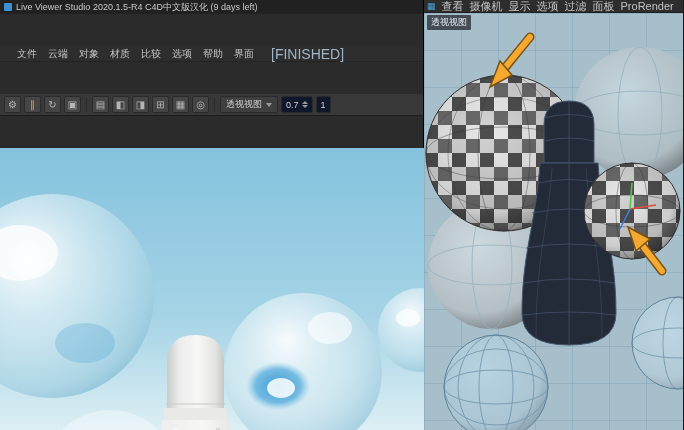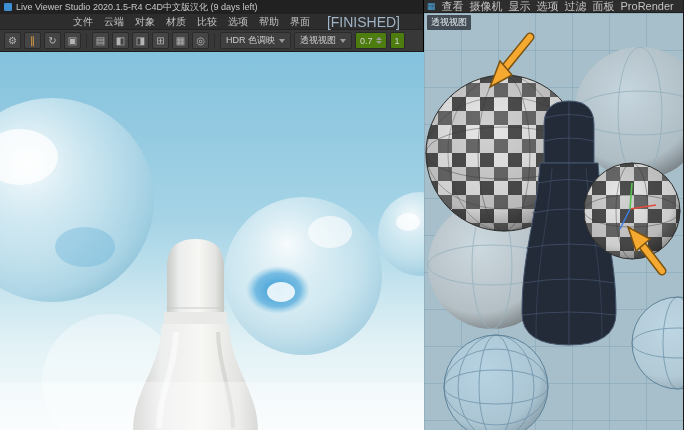--- a/index.html
+++ b/index.html
@@ -2,42 +2,42 @@
 <html><head>
 <meta charset="utf-8">
 <style>
   * { margin:0; padding:0; box-sizing:border-box; }
   html,body { width:684px; height:430px; overflow:hidden; background:#1a1a1a;
     font-family:"Liberation Sans", sans-serif; }
   .app { display:flex; width:684px; height:430px; }
 
   
   .left-panel { width:424px; height:430px; display:flex; flex-direction:column;
-    background:#2b2b2b; border-right:1px solid #000; }
+    background:#2b2b2b; border-right:1px solid #000;gap:32px; }
   .titlebar { height:14px; background:#212121; display:flex; align-items:center;
     padding:0 4px; gap:4px; flex:0 0 14px; }
   .app-icon { width:8px; height:8px; background:#3d8fd1; border-radius:1px; flex:0 0 8px; }
   .titlebar-text { color:#c9c9c9; font-size:9px; white-space:nowrap; overflow:hidden; }
   .menubar { height:16px; background:#2d2d2d; display:flex; align-items:center;
-    padding:0 23px; gap:11px; flex:0 0 16px; border-bottom:1px solid #232323;justify-content:flex-end; }
+    padding:0 17px; gap:11px; flex:0 0 16px; border-bottom:1px solid #232323; }
   .menu-item { color:#c3c3c3; font-size:10px; cursor:default; white-space:nowrap; }
   .menu-status { color:#9fb4c6; font-size:14px; margin-left:6px; white-space:nowrap; }
   .toolbar { height:22px; background:#383838; display:flex; align-items:center;
     padding:0 4px; gap:3px; flex:0 0 22px; border-bottom:1px solid #1c1c1c; }
   .tool-btn { width:17px; height:17px; background:#454545; border:1px solid #2a2a2a;
     border-radius:2px; color:#b5b5b5; font-size:10px; line-height:15px; text-align:center;
     cursor:pointer; flex:0 0 17px; overflow:hidden; }
   .tool-btn.orange { color:#e8a33d; }
   .tool-sep { width:1px; height:14px; background:#2a2a2a; margin:0 2px; flex:0 0 1px; }
   .dropdown { height:17px; background:#3f3f3f; border:1px solid #2a2a2a; border-radius:2px;
     display:flex; align-items:center; gap:4px; padding:0 5px; cursor:pointer; }
   .dropdown-label { color:#cccccc; font-size:9px; white-space:nowrap; }
   .caret { width:0; height:0; border-left:3px solid transparent; border-right:3px solid transparent;
     border-top:4px solid #9a9a9a; }
-  .stepper { height:17px; background:#4d7c0f; border:1px solid #2a2a2a; border-radius:2px;
+  .stepper { height:17px; background:#0f172a; border:1px solid #2a2a2a; border-radius:2px;
     display:flex; align-items:center; gap:3px; padding:0 4px; cursor:pointer; }
   .stepper-value { color:#d0d0d0; font-size:9px; }
   .spin { display:flex; flex-direction:column; gap:1px; }
   .spin-up { width:0;height:0;border-left:3px solid transparent;border-right:3px solid transparent;border-bottom:3px solid #999; }
   .spin-dn { width:0;height:0;border-left:3px solid transparent;border-right:3px solid transparent;border-top:3px solid #999; }
   .render-view { width:424px; height:378px; position:relative; flex:0 0 378px; }
   .render-view svg { display:block; }
 
   
   .right-panel { width:259px; height:430px; display:flex; flex-direction:column; background:#2e2e2e; }
@@ -80,24 +80,20 @@
       <span class="tool-btn">↻</span>
       <span class="tool-btn">▣</span>
       <span class="tool-sep"></span>
       <span class="tool-btn">▤</span>
       <span class="tool-btn">◧</span>
       <span class="tool-btn">◨</span>
       <span class="tool-btn">⊞</span>
       <span class="tool-btn">▦</span>
       <span class="tool-btn">◎</span>
       <span class="tool-sep"></span>
-      <div class="dropdown">
-        <span class="dropdown-label">HDR 色调映</span>
-        <span class="caret"></span>
-      </div>
       <div class="dropdown">
         <span class="dropdown-label">透视视图</span>
         <span class="caret"></span>
       </div>
       <div class="stepper">
         <span class="stepper-value">0.7</span>
         <span class="spin">
             <span class="spin-up"></span>
             <span class="spin-dn"></span>
           </span>

